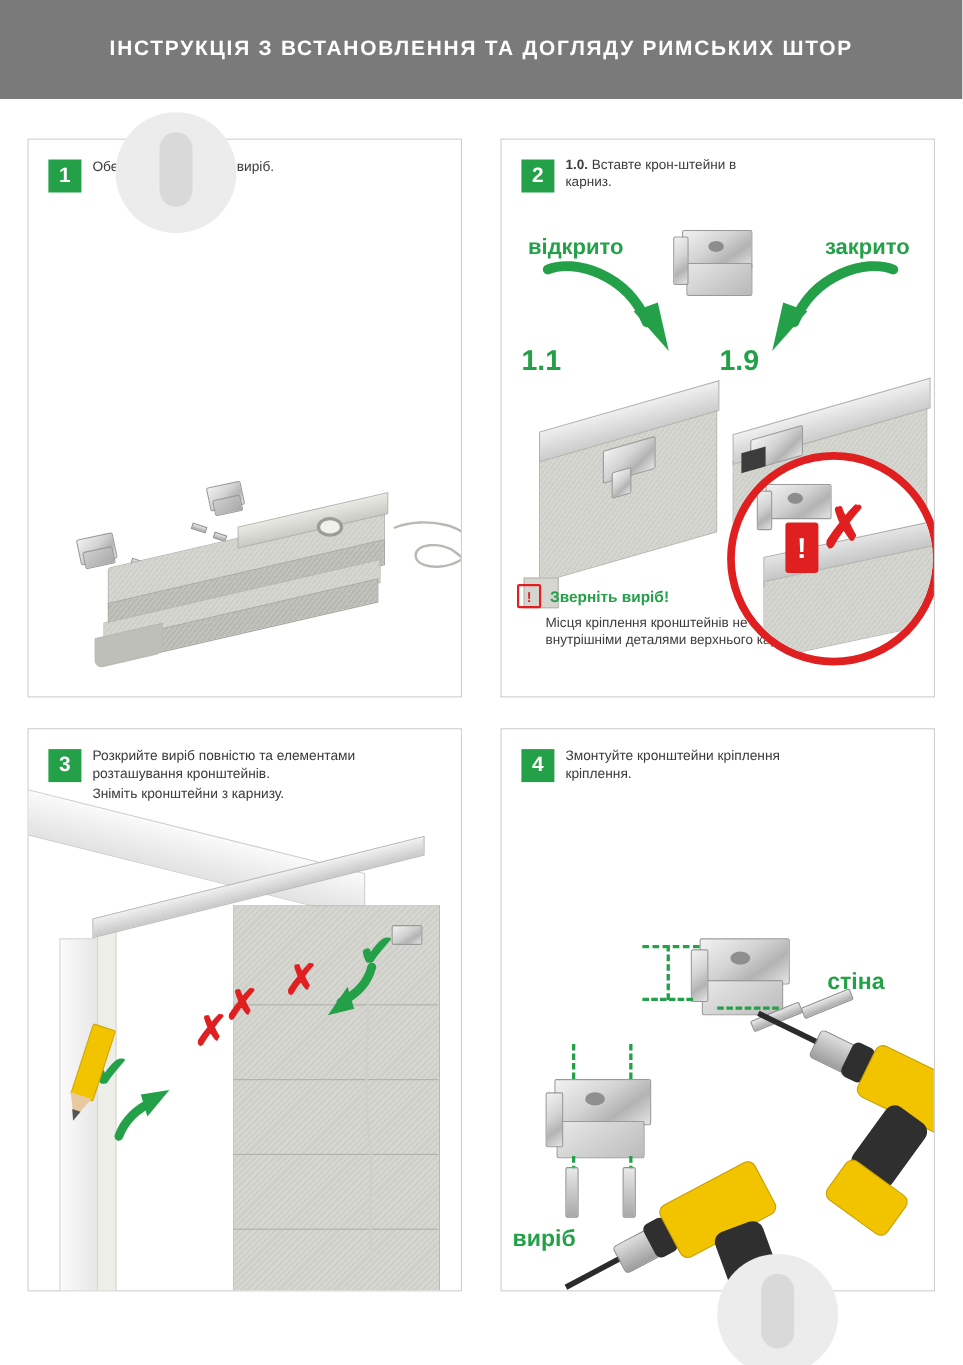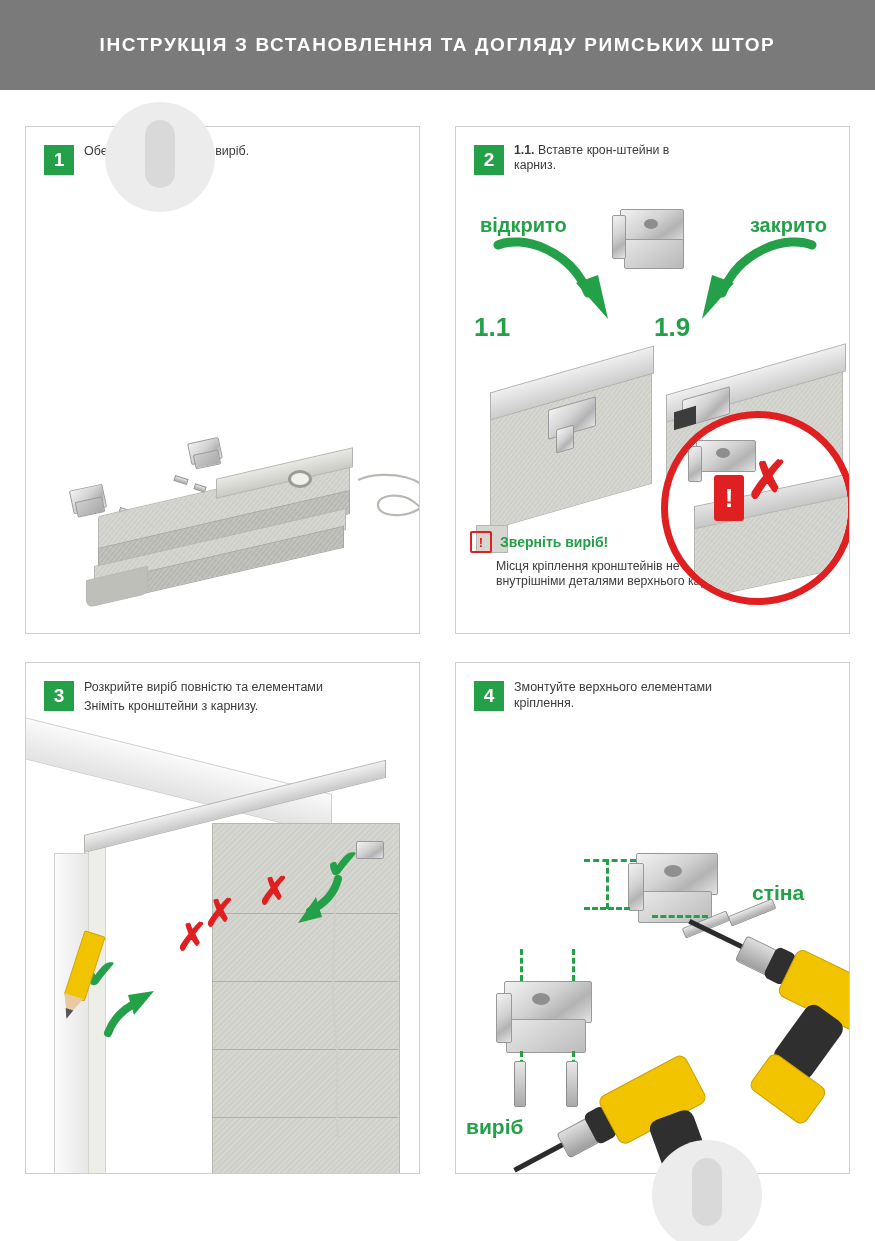--- a/index.html
+++ b/index.html
@@ -190,21 +190,21 @@
         <path d="M2 8 C 30 -4, 78 6, 70 28 C 64 46, 24 48, 22 34 C 20 22, 46 20, 58 30 C 68 38, 74 44, 82 50" fill="none" stroke="#b9b9b3" stroke-width="2.2"></path>
         <circle cx="84" cy="52" r="4" fill="#c9c9c3" stroke="#a3a39d" stroke-width="1.2"></circle>
       </svg>
     </div>
   </div>
 
   <div class="panel" id="panel-2">
     <div class="step-num">2</div>
     <div class="cols">
       <div class="col">
-        <b>1.1.</b><span> Вставте крон-штейни в карниз.</span>
+        <b>1.0.</b><span> Вставте крон-штейни в карниз.</span>
       </div>
     </div>
 
     <div class="lbl" style="left:24px;top:87px;font-size:20px;">відкрито</div>
     <div class="lbl" style="right:22px;top:87px;font-size:20px;">закрито</div>
 
     <div style="position:absolute;left:150px;top:72px;width:100px;height:90px;">
       <div class="metal" style="left:14px;top:10px;width:62px;height:34px;"></div>
       <div class="metal" style="left:18px;top:40px;width:58px;height:28px;background:linear-gradient(145deg,#e6e6e6,#b8b8b8);"></div>
       <div style="position:absolute;left:38px;top:20px;width:14px;height:10px;border-radius:50%;background:#8d8d8d;"></div>
@@ -254,20 +254,21 @@
       <div style="position:absolute;left:26px;top:70px;width:170px;height:26px;background:linear-gradient(180deg,#e4e4e4,#c0c0c0);border:1px solid #aeaea8;transform:skewY(-12deg);"></div>
       <div class="fabric" style="left:26px;top:92px;width:170px;height:70px;transform:skewY(-12deg);"></div>
       <div class="big-x" style="left:78px;top:36px;">✗</div>
     </div>
   </div>
 
   <div class="panel" id="panel-3">
     <div class="step-num">3</div>
     <div class="step-text" style="width:320px;">
       <div>Розкрийте виріб повністю та елементами</div>
+      <div>розташування кронштейнів.</div>
       <div style="margin-top:3px;">Знiмiть кронштейни з карнизу.</div>
     </div>
 
     <div style="position:absolute;left:0;top:0;width:100%;height:100%;">
 
       <div style="position:absolute;left:-6px;top:92px;width:310px;height:40px;background:linear-gradient(180deg,#fafafa,#e2e2e2);border:1px solid #cfcfc9;transform:skewY(14deg);"></div>
       <div style="position:absolute;left:28px;top:190px;width:34px;height:330px;background:linear-gradient(90deg,#fbfbfb,#e6e6e6);border:1px solid #d2d2cc;"></div>
       <div style="position:absolute;left:62px;top:172px;width:16px;height:350px;background:#eeeee9;border:1px solid #d6d6d0;"></div>
 
       <div style="position:absolute;left:58px;top:172px;width:300px;height:16px;background:linear-gradient(180deg,#f0f0f0,#c9c9c9);border:1px solid #b6b6b0;transform:skewY(-14deg);transform-origin:left top;"></div>
@@ -304,21 +305,21 @@
       </div>
 
       <div class="metal" style="left:330px;top:178px;width:26px;height:16px;"></div>
 
     </div>
   </div>
 
   <div class="panel" id="panel-4">
     <div class="step-num">4</div>
     <div class="step-text">
-      <div>Змонтуйте верхнього елементами</div>
+      <div>Змонтуйте кронштейни кріплення</div>
       <div>кріплення.</div>
     </div>
 
     <div style="position:absolute;left:0;top:0;width:100%;height:100%;">
 
       <div class="metal" style="left:180px;top:190px;width:80px;height:40px;"></div>
       <div style="position:absolute;left:208px;top:202px;width:18px;height:12px;border-radius:50%;background:#8f8f8f;"></div>
       <div class="metal" style="left:182px;top:228px;width:72px;height:30px;background:linear-gradient(145deg,#e8e8e8,#bcbcbc);"></div>
       <div class="metal" style="left:172px;top:200px;width:14px;height:46px;"></div>
 

